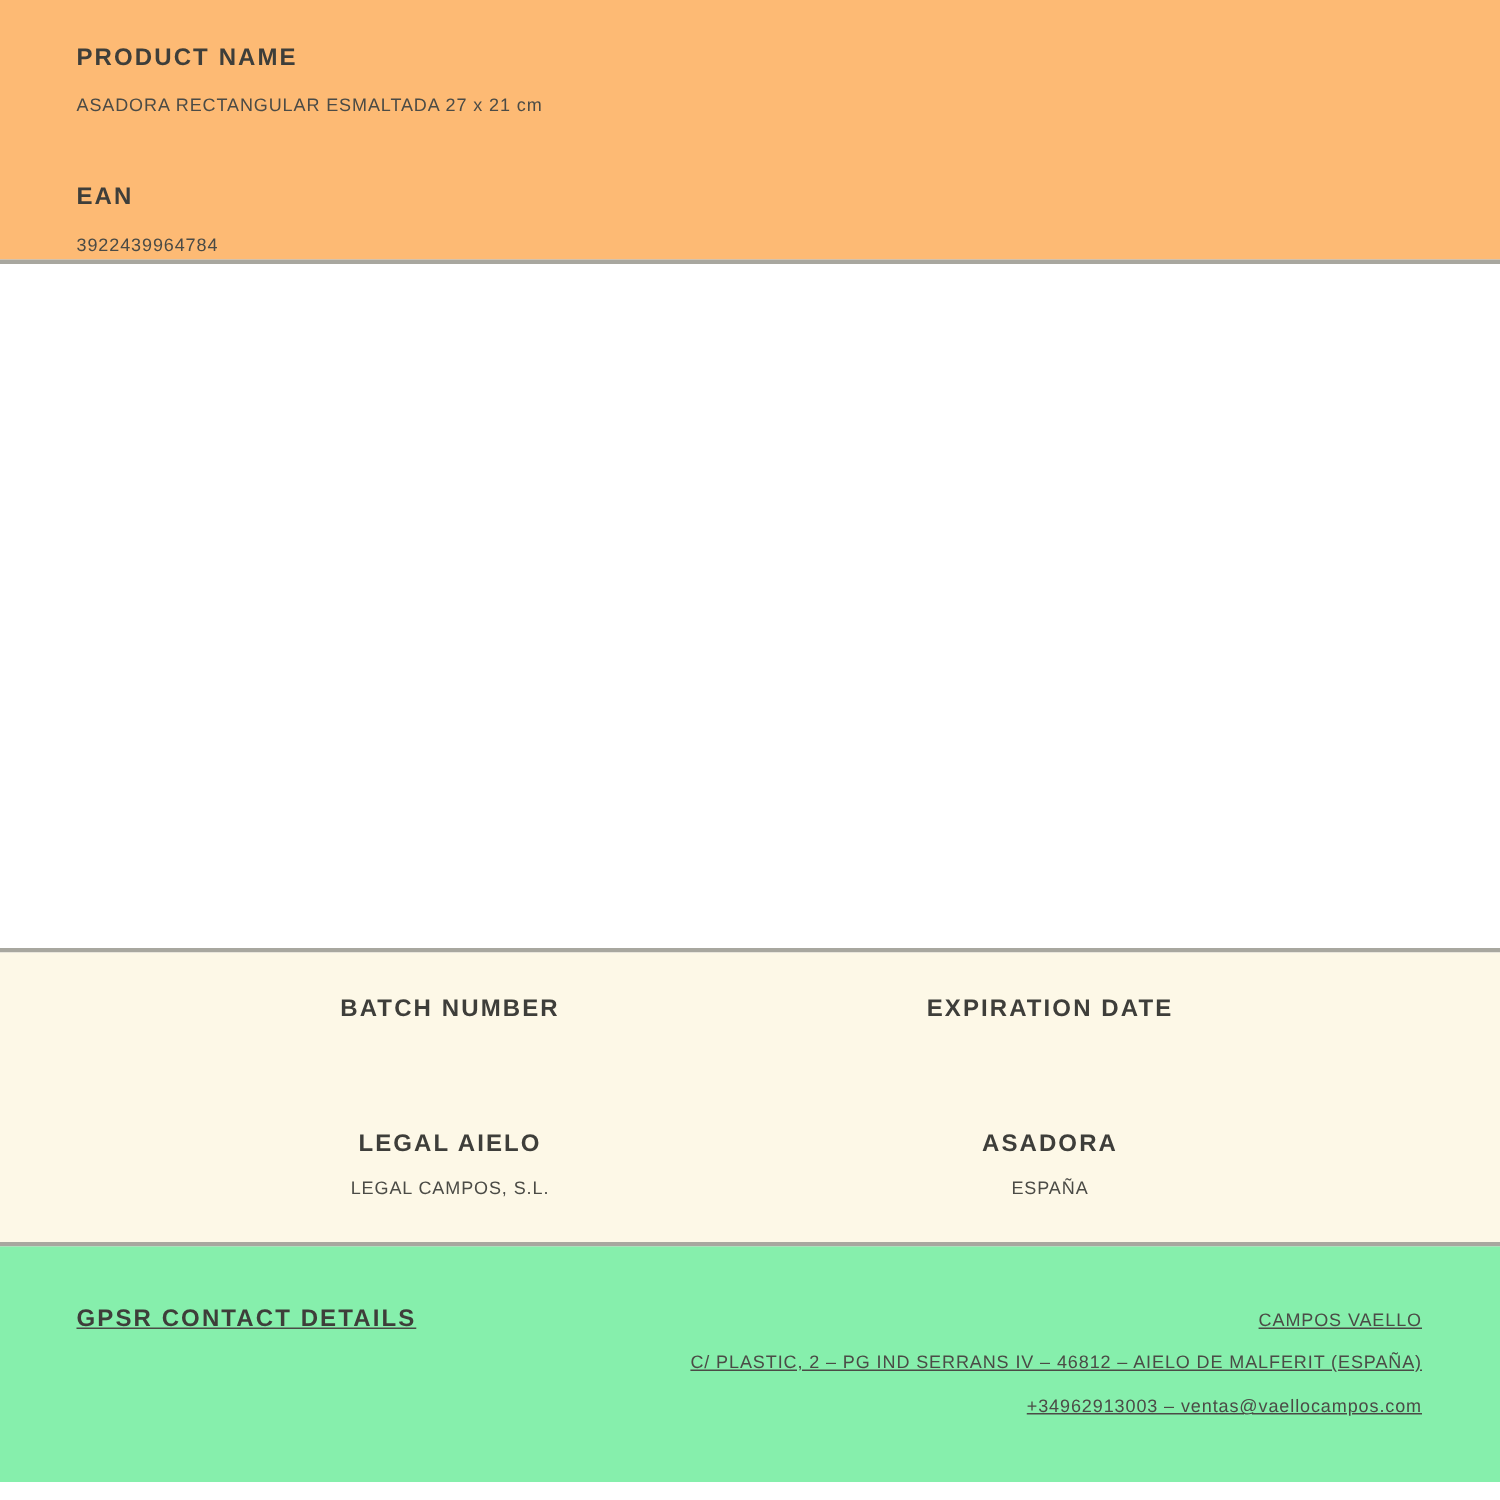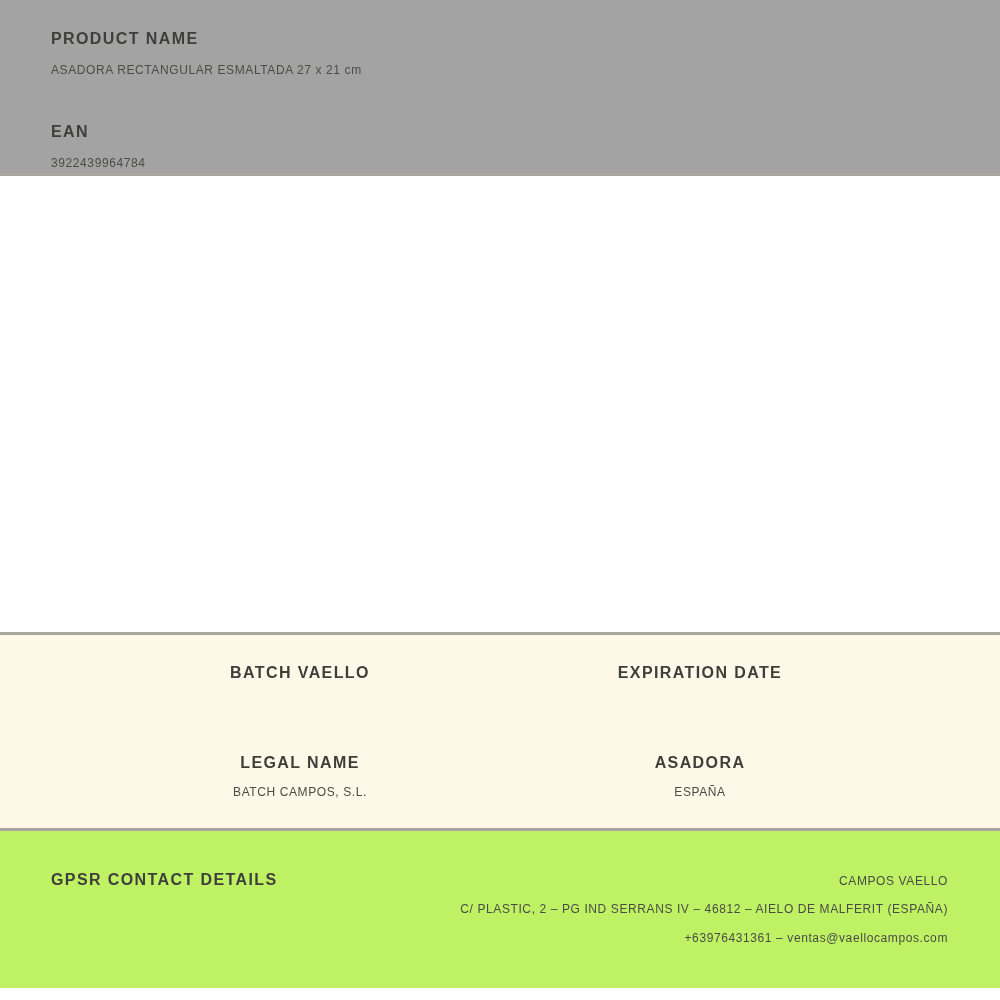--- a/index.html
+++ b/index.html
@@ -29,21 +29,21 @@
     font-size: 12px;
     letter-spacing: 0.6px;
     color: #4b4b46;
     line-height: 20px;
   }
 
   
   .header {
     height: 173px;
     flex: none;
-    background: #a3a3a3;
+    background: #fdba74;
     padding: 29px 50px 6px 51px;
   }
   .header .field { margin-bottom: 42px; }
   .header .field-label { margin-bottom: 11px; }
 
   .divider {
     height: 3px;
     flex: none;
     background: #a8a79f;
   }
@@ -69,22 +69,23 @@
     grid-template-columns: 1fr 1fr;
   }
   .details-cell { text-align: center; }
   .details-row1 .details-cell { height: 90px; }
   .details-cell .field-value { margin-top: 9px; min-height: 20px; }
 
   
   .gpsr {
     height: 157px;
     flex: none;
-    background: #bef264;
+    background: #86efac;
     padding: 39px 52px 0 51px;
+    text-decoration: underline;
   }
   .gpsr-row1 {
     display: flex;
     justify-content: space-between;
     align-items: baseline;
     margin-bottom: 8px;
   }
   .gpsr-line {
     text-align: right;
     margin-bottom: 9px;
@@ -108,44 +109,44 @@
 
   <div class="divider"></div>
 
   <div class="image-area"></div>
 
   <div class="divider"></div>
 
   <div class="details">
     <div class="details-grid details-row1">
       <div class="details-cell">
-        <div class="field-label">BATCH VAELLO</div>
+        <div class="field-label">BATCH NUMBER</div>
         <div class="field-value"></div>
       </div>
       <div class="details-cell">
         <div class="field-label">EXPIRATION DATE</div>
         <div class="field-value"></div>
       </div>
     </div>
     <div class="details-grid details-row2">
       <div class="details-cell">
-        <div class="field-label">LEGAL NAME</div>
-        <div class="field-value">BATCH CAMPOS, S.L.</div>
+        <div class="field-label">LEGAL AIELO</div>
+        <div class="field-value">LEGAL CAMPOS, S.L.</div>
       </div>
       <div class="details-cell">
         <div class="field-label">ASADORA</div>
         <div class="field-value">ESPAÑA</div>
       </div>
     </div>
   </div>
 
   <div class="divider"></div>
 
   <div class="gpsr">
     <div class="gpsr-row1">
       <div class="field-label">GPSR CONTACT DETAILS</div>
       <div class="field-value">CAMPOS VAELLO</div>
     </div>
     <div class="field-value gpsr-line">C/ PLASTIC, 2 – PG IND SERRANS IV – 46812 – AIELO DE MALFERIT (ESPAÑA)</div>
-    <div class="field-value gpsr-line">+63976431361 – ventas@vaellocampos.com</div>
+    <div class="field-value gpsr-line">+34962913003 – ventas@vaellocampos.com</div>
   </div>
 
 </div>
 
 </body></html>

